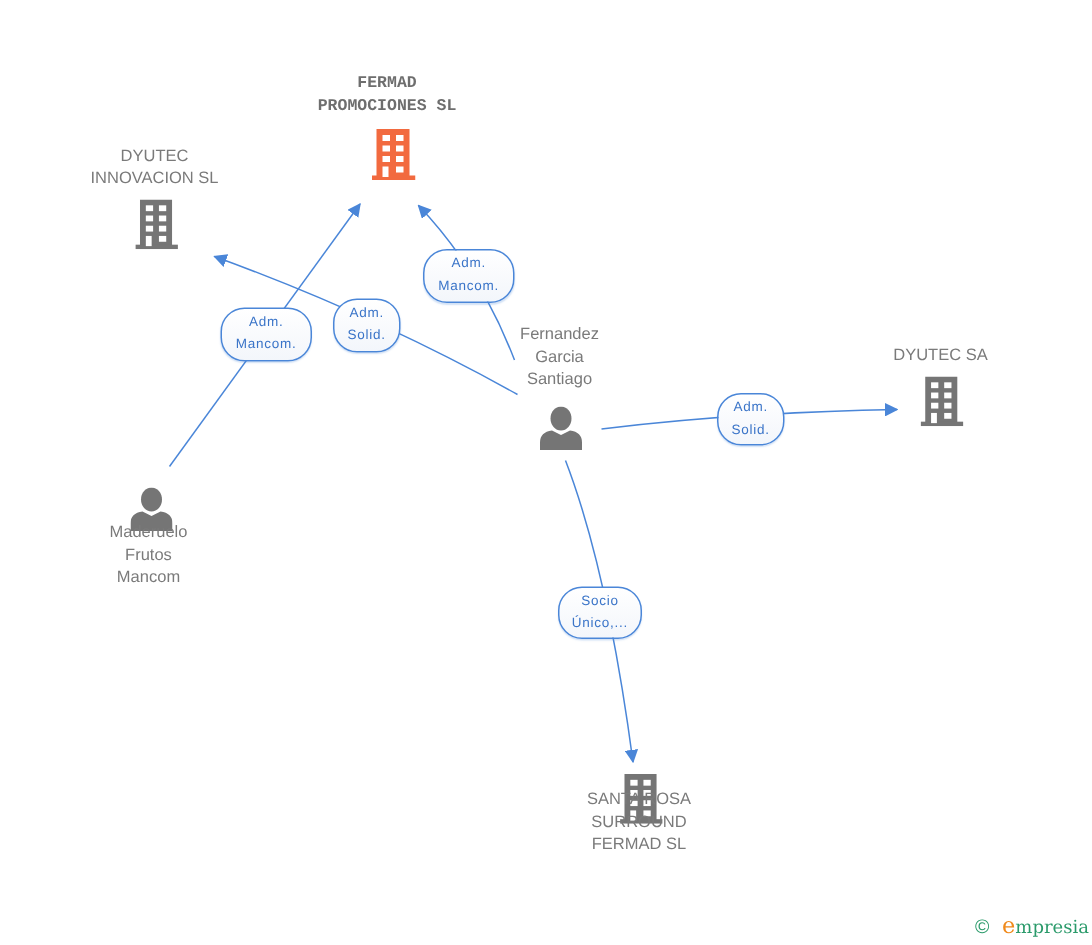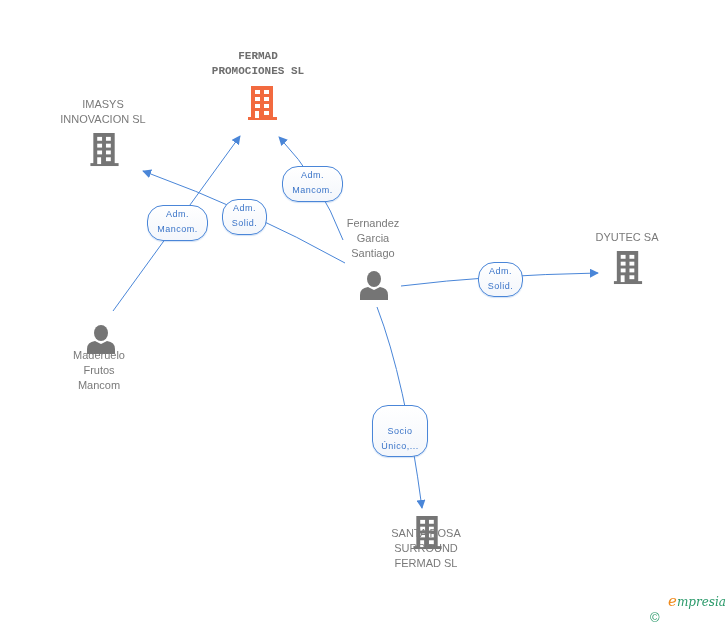--- a/index.html
+++ b/index.html
@@ -11,22 +11,22 @@
   .node-label.main { color: #6e6e6e; font-weight: bold; }
   .node-label span { display: block; }
   .icon { position: absolute; }
   .edge-label { position: absolute; background: #ffffff; border: 1px solid #4a86d8;
                 border-radius: 16px; color: #3a74c8; font-size: 9px; line-height: 15px;
                 text-align: center; box-shadow: 0 1px 1px rgba(74,134,216,0.25);
                 background: linear-gradient(#ffffff, #f3f6fb); cursor: pointer;
                 letter-spacing: 0.5px; }
   .edge-label span { display: block; }
   .copyright { position: absolute; left: 650px; top: 610px; font-size: 13px; color: #2a9a6a; }
-  .brand { position: absolute; left: 668px; top: 592px; font-size: 12px;
-           font-family: "DejaVu Serif", serif; font-style: italic; color: #2a9a6a; }
+  .brand { position: absolute; left: 668px; top: 608px; font-size: 12px;
+           font-family: "DejaVu Serif", serif; color: #2a9a6a; }
   .brand .e { color: #f08a1c; font-size: 15px; }
 </style>
 </head>
 <body>
 
 <svg id="graph" width="728" height="630" viewBox="0 0 728 630">
   <defs>
     <marker id="arrow" viewBox="0 0 10 10" refX="9" refY="5" markerWidth="9" markerHeight="9" orient="auto-start-reverse" markerUnits="userSpaceOnUse">
       <path d="M0,0 L10,5 L0,10 z" fill="#4a86d8"></path>
     </marker>
@@ -52,21 +52,21 @@
     <rect x="7" y="11" width="5" height="4"></rect>
       <rect x="16" y="11" width="5" height="4"></rect>
     <rect x="7" y="18" width="5" height="4"></rect>
       <rect x="16" y="18" width="5" height="4"></rect>
     <rect x="7" y="25" width="4" height="7"></rect>
       <rect x="16" y="25" width="5" height="4"></rect>
   </g>
 </svg>
 
 <div class="node-label" style="left:48px; top:97px; width:110px;">
-  <span>IMASYS</span>
+  <span>DYUTEC</span>
   <span>INNOVACION SL</span>
 </div>
 <svg class="icon" style="left:90px; top:133px;" width="29" height="34" viewBox="0 0 29 35">
   <rect x="3" y="0" width="22" height="32" fill="#757575"></rect>
   <rect x="0" y="31" width="29" height="3" fill="#757575"></rect>
   <g fill="#ffffff">
     <rect x="7" y="4" width="5" height="4"></rect>
       <rect x="16" y="4" width="5" height="4"></rect>
     <rect x="7" y="11" width="5" height="4"></rect>
       <rect x="16" y="11" width="5" height="4"></rect>
@@ -144,19 +144,19 @@
   <span>Solid.</span>
 </div>
 <div class="edge-label" style="left:282px; top:166px; width:59px; height:33px; padding-top:1px;">
   <span>Adm.</span>
   <span>Mancom.</span>
 </div>
 <div class="edge-label" style="left:478px; top:262px; width:43px; height:32px; padding-top:1px;">
   <span>Adm.</span>
   <span>Solid.</span>
 </div>
-<div class="edge-label" style="left:372px; top:405px; width:54px; height:32px; padding-top:18px;">
+<div class="edge-label" style="left:372px; top:391px; width:54px; height:32px; padding-top:1px;">
   <span>Socio</span>
   <span>Único,...</span>
 </div>
 
 <span class="copyright">©</span>
 <span class="brand"><span class="e">e</span><span>mpresia</span></span>
 
 </body></html>

